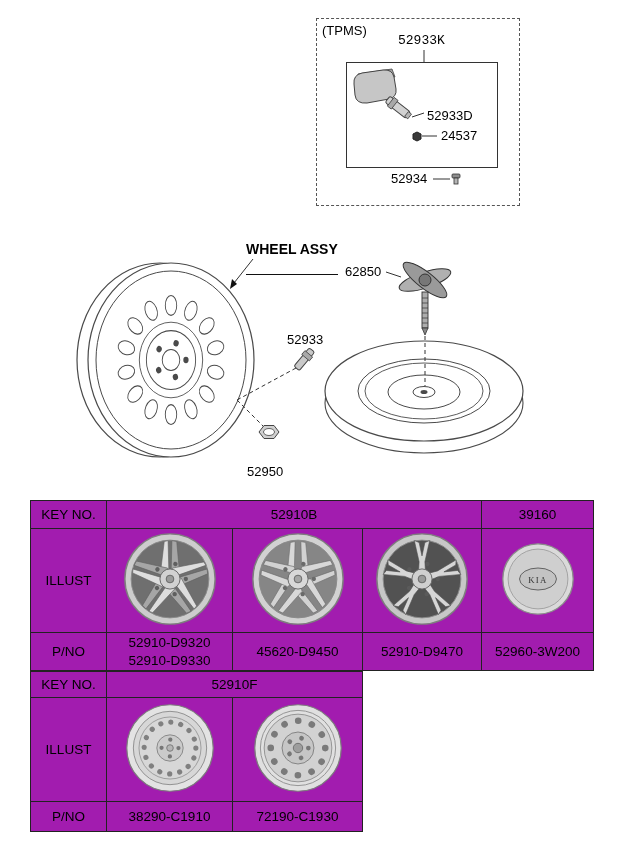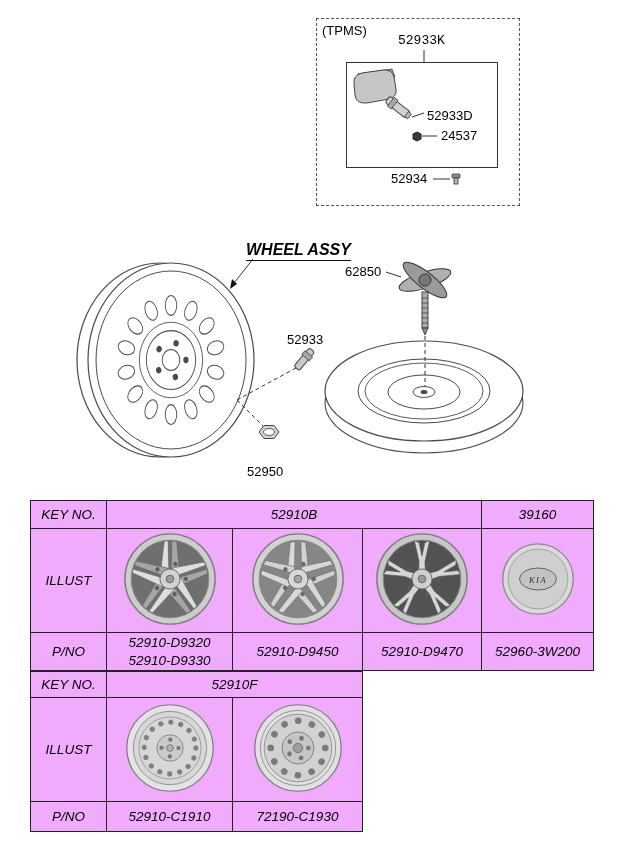--- a/index.html
+++ b/index.html
@@ -1,31 +1,31 @@
 <!DOCTYPE html>
 <html><head>
 <meta charset="utf-8">
 <style>
   * { margin:0; padding:0; box-sizing:border-box; }
   html,body { background:#fff; }
   body { font-family:"Liberation Sans", sans-serif; color:#111; }
   #page { position:relative; width:620px; height:848px; background:#ffffff; overflow:hidden; }
 
   .lbl { position:absolute; font-size:13px; white-space:nowrap; color:#000; z-index:3; }
-  .lbl.bold { font-weight:bold; border-bottom:1.5px solid #111; padding-bottom:1px; font-size:16px;font-style:italic; }
+  .lbl.bold { font-weight:bold; border-bottom:1.5px solid #111; padding-bottom:17px; font-size:14px; }
 
   .box { position:absolute; z-index:1; }
   #tpms-dashed { left:316px; top:18px; width:204px; height:188px; border:1px dashed #555; }
   #tpms-inner  { left:346px; top:62px; width:152px; height:106px; border:1px solid #333; }
 
   #diagram-svg { position:absolute; left:0; top:0; z-index:2; pointer-events:none; }
   .ln   { stroke:#333; stroke-width:1; }
   .dash { stroke:#333; stroke-width:1; stroke-dasharray:4 3; }
 
-  table.parts { border-collapse:collapse; position:absolute; table-layout:fixed; z-index:3; background:#f0abfc;font-style:italic; }
+  table.parts { border-collapse:collapse; position:absolute; table-layout:fixed; z-index:3; background:#a21caf; }
   table.parts td { border:1px solid #222; text-align:center; vertical-align:middle;
                    font-size:13.5px; padding:0; color:#000; }
   #tbl1 { left:30px; top:500px; }
   #tbl2 { left:30px; top:671px; }
   .pno2 { line-height:1.3; }
 </style>
 </head>
 <body>
 
 <div id="page">
@@ -225,21 +225,21 @@
             <text x="50" y="54" text-anchor="middle" font-size="10" letter-spacing="1.5" font-family="Liberation Serif, serif" fill="#333">KIA</text>
           </svg>
         </td>
       </tr>
       <tr style="height:38px">
         <td>P/NO</td>
         <td>
           <div class="pno2">52910-D9320</div>
           <div class="pno2">52910-D9330</div>
         </td>
-        <td>52910-D9450</td>
+        <td>45620-D9450</td>
         <td>52910-D9470</td>
         <td>52960-3W200</td>
       </tr>
     </tbody>
   </table>
 
   <table class="parts" id="tbl2">
     <colgroup>
       <col style="width:76px">
         <col style="width:126px">
@@ -270,19 +270,19 @@
             <circle cx="50" cy="50" r="36" fill="#d2d2d2" stroke="#909090"></circle>
             <circle cx="50" cy="50" r="29" fill="none" stroke="#7a7a7a" stroke-width="7" stroke-dasharray="0.1 15.08" stroke-linecap="round"></circle>
             <circle cx="50" cy="50" r="17" fill="#c6c6c6" stroke="#808080"></circle>
             <circle cx="50" cy="50" r="11" fill="none" stroke="#777" stroke-width="5" stroke-dasharray="0.1 13.72" stroke-linecap="round"></circle>
             <circle cx="50" cy="50" r="5" fill="#9d9d9d" stroke="#6f6f6f"></circle>
           </svg>
         </td>
       </tr>
       <tr style="height:30px">
         <td>P/NO</td>
-        <td>52910-C1910</td>
+        <td>38290-C1910</td>
         <td>72190-C1930</td>
       </tr>
     </tbody>
   </table>
 
 </div>
 
 </body></html>

